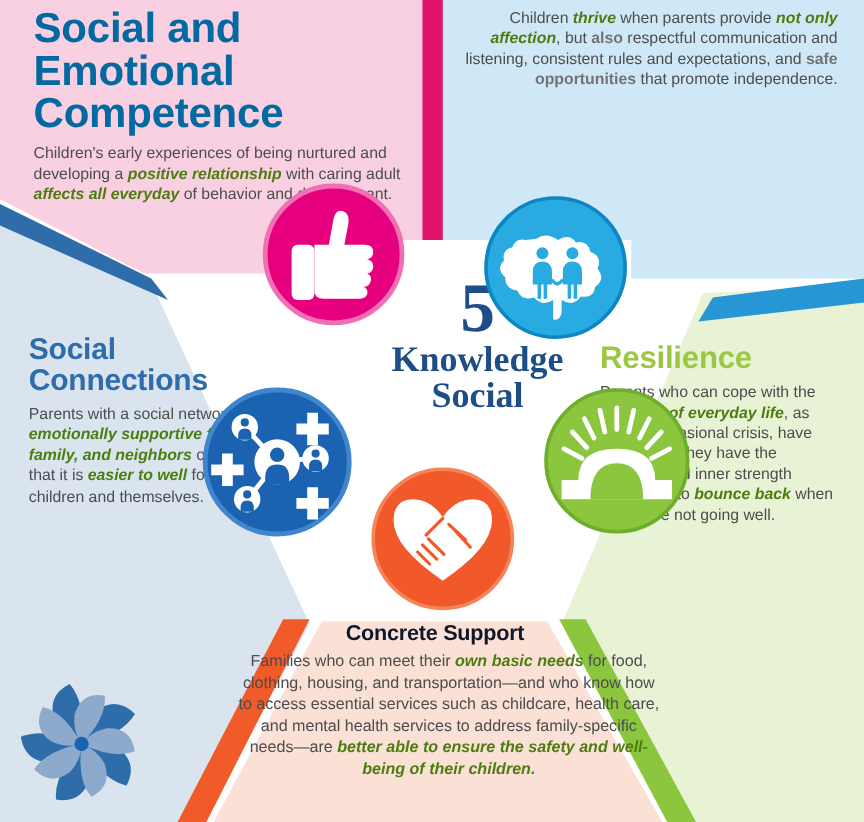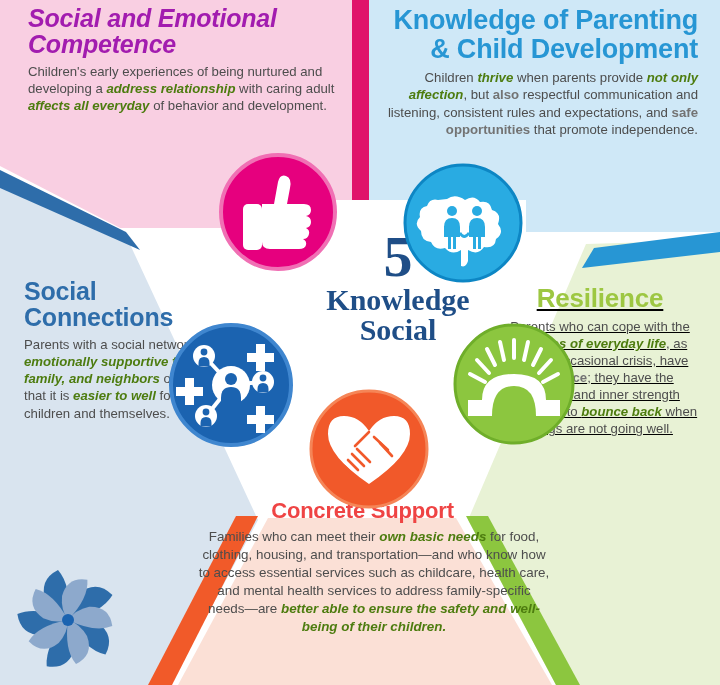--- a/index.html
+++ b/index.html
@@ -20,33 +20,33 @@
     letter-spacing:-0.2px;
   }
   .body{
     font-size:13.2px;line-height:1.30;color:#4d4d4d;margin:0;
   }
   .body i, .body em{font-style:italic;font-weight:bold;color:#4d7c0f;}
   .body b{font-weight:bold;color:#737373;}
 
   
   #p-sec{left:28px;top:6px;width:320px;text-align:left;}
-  #p-sec .ttl{font-size:25px;color:#a21caf;font-style:italic;}
+  #p-sec .ttl{font-size:35px;color:#0369a1;}
   
   #p-kop{left:380px;top:6px;width:318px;text-align:right;}
   #p-kop .ttl{font-size:27px;color:#2796d4;line-height:1.06;}
   
   #p-scn{left:24px;top:279px;width:210px;text-align:left;}
   #p-scn .ttl{font-size:25px;color:#2e6daa;}
   
-  #p-res{left:500px;top:285px;width:200px;text-align:center;text-decoration:underline;}
+  #p-res{left:500px;top:285px;width:200px;text-align:left;}
   #p-res .ttl{font-size:26px;color:#9dc742;}
   
   #p-cs{left:175px;top:500px;width:375px;text-align:center;}
-  #p-cs .ttl{font-size:22px;color:#ef4444;}
+  #p-cs .ttl{font-size:18px;color:#0f172a;margin-top:18px;}
   #p-cs .body{font-size:13.4px;line-height:1.33;margin-left:23px;}
 
   
   #center-lockup{
     position:absolute;left:318px;top:230px;width:160px;
     text-align:center;color:#1f4e87;
   }
   #center-num{
     font-size:58px;font-weight:bold;line-height:0.92;color:#1f4e87;
     font-family:"Liberation Serif", serif;
@@ -96,25 +96,24 @@
     <polygon points="258,516 172,685 148,685 236,516" fill="#f15a29"></polygon>
 
     <polygon points="466,516 556,685 580,685 488,516" fill="#8cc63f"></polygon>
 
     <circle cx="398" cy="330" r="128" fill="#ffffff"></circle>
     <polygon points="270,330 526,330 526,200 270,200" fill="#ffffff"></polygon>
   </svg>
 
   <div class="panel" id="p-sec">
     <h2 class="ttl">Social and Emotional Competence</h2>
-    <p class="body">Children's early experiences of being nurtured and developing a <i>address relationship</i> with caring adult <i>affects all everyday</i> of behavior and development.</p>
+    <p class="body">Children's early experiences of being nurtured and developing a <i>positive relationship</i> with caring adult <i>affects all everyday</i> of behavior and development.</p>
   </div>
 
   <div class="panel" id="p-kop">
-    <h2 class="ttl">Knowledge of Parenting &amp; Child Development</h2>
     <p class="body">Children <i>thrive</i> when parents provide <i>not only affection</i>, but <b>also</b> respectful communication and listening, consistent rules and expectations, and <b>safe opportunities</b> that promote independence.</p>
   </div>
 
   <div class="panel" id="p-scn">
     <h2 class="ttl">Social Connections</h2>
     <p class="body">Parents with a social network of <i>emotionally supportive friends, family, and neighbors</i> often find that it is <i>easier to well</i> for their children and themselves.</p>
   </div>
 
   <div class="panel" id="p-res">
     <h2 class="ttl">Resilience</h2>

